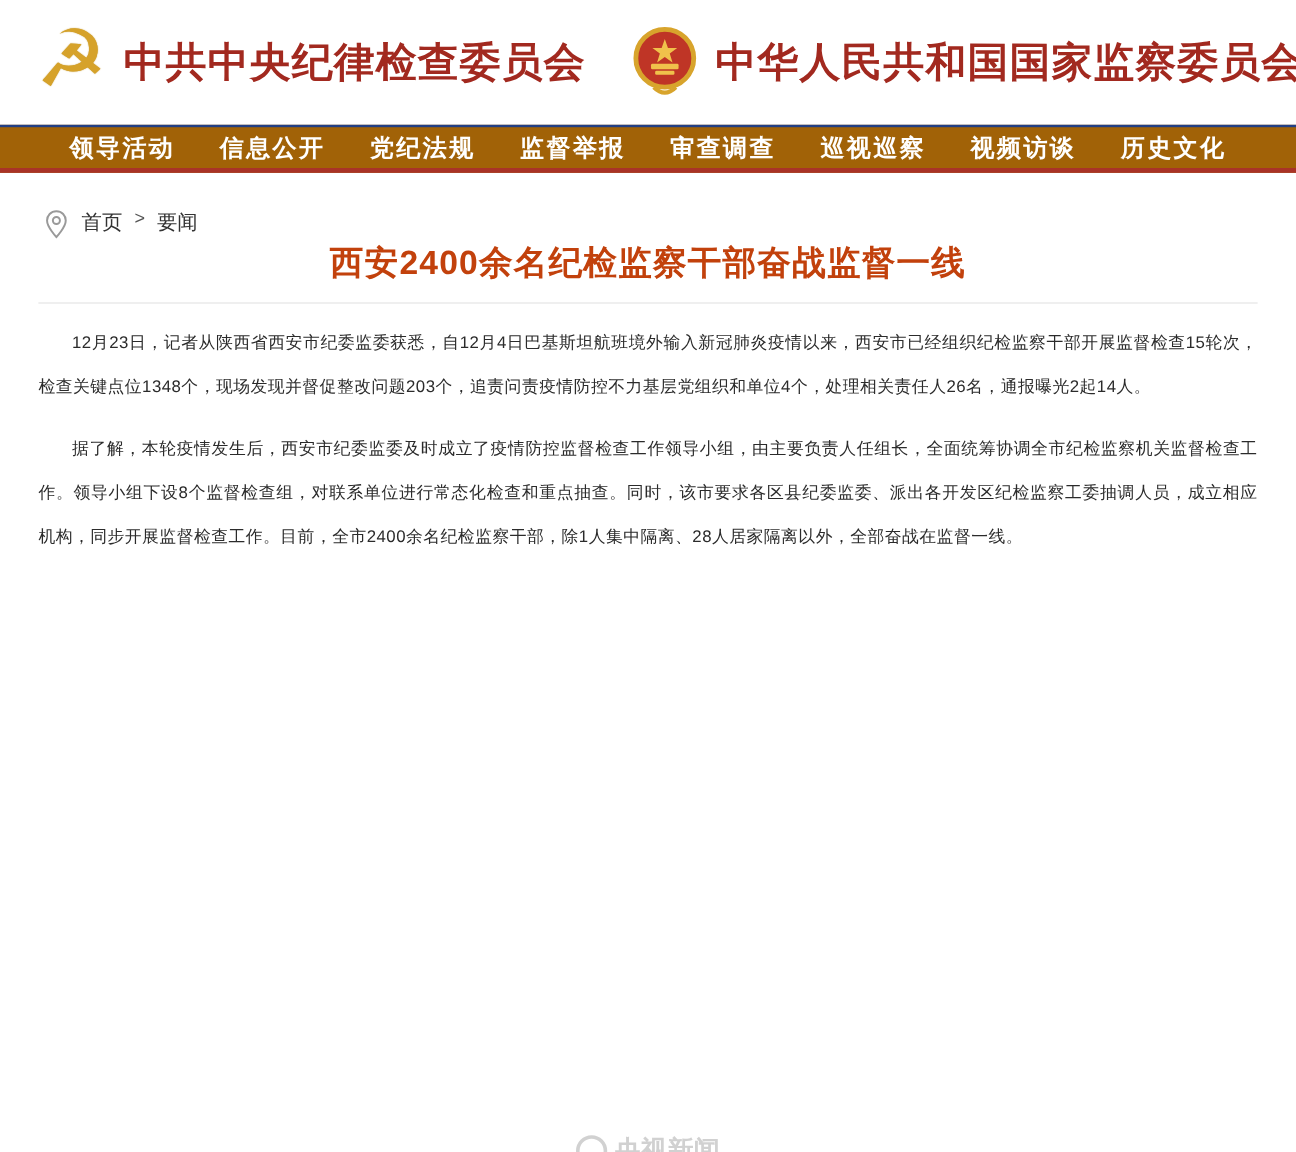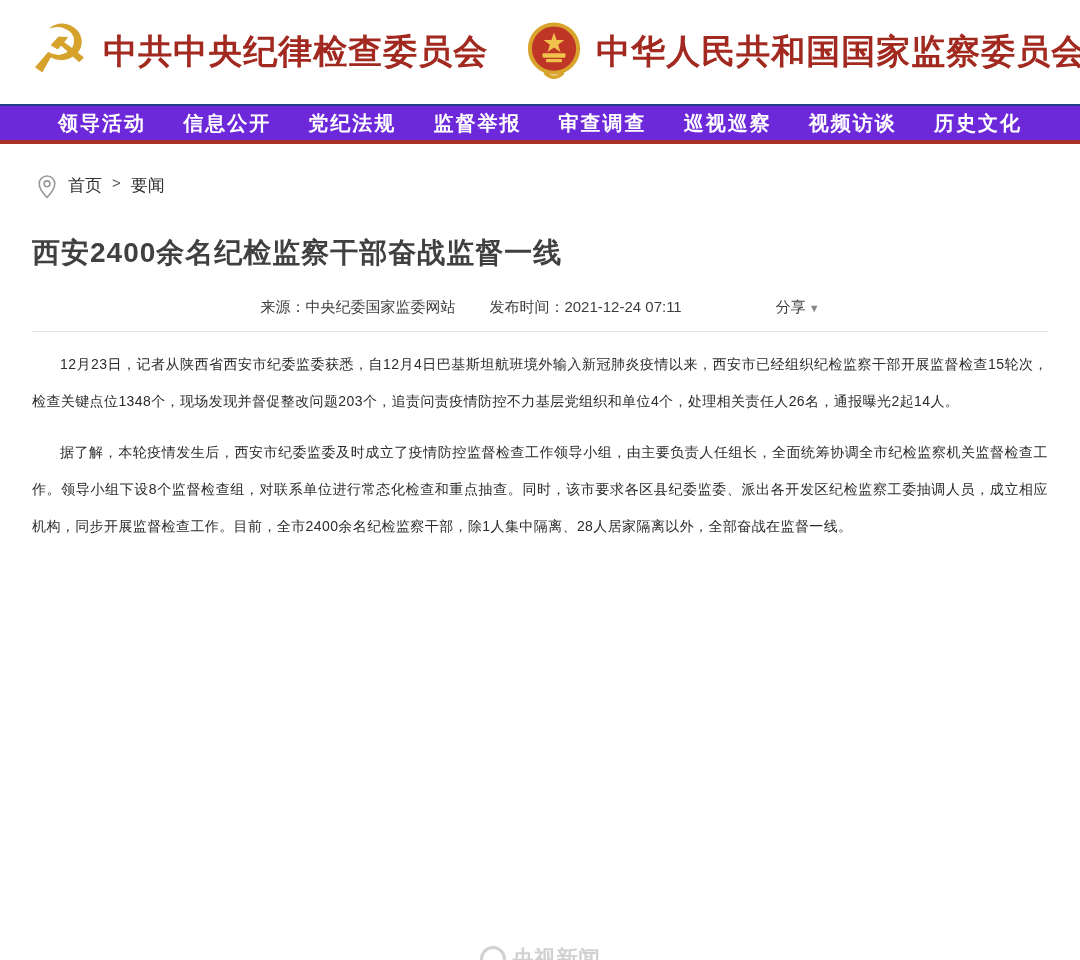--- a/index.html
+++ b/index.html
@@ -19,21 +19,21 @@
     font-size:66px; line-height:1; color:#d6a22a;
     text-shadow:0 0 1px #b8860b; transform:translateY(-3px);
   }
   .org-title {
     font-size:34px; font-weight:bold; color:#a2291f;
     letter-spacing:1px; white-space:nowrap;
   }
   .emblem-prc { width:56px; height:62px; }
   
   .main-nav {
-    height:40px; background:#6d28d9;
+    height:40px; background:#a16207;
     border-top:2px solid #223f85;
     border-bottom:4px solid #a93327;
     display:flex; align-items:center; justify-content:space-between;
     padding:0 58px;
   }
   .nav-item {
     color:#ffffff; font-size:20px; font-weight:bold;
     letter-spacing:2px; text-decoration:none; cursor:pointer;
     white-space:nowrap;
   }
@@ -41,22 +41,22 @@
   .breadcrumb {
     display:flex; gap:10px;
     padding:30px 0 0 36px; color:#444; font-size:17px;
   }
   .pin-icon { width:22px; height:26px; }
   .crumb { cursor:pointer; color:#333; }
   .crumb-sep { color:#555; font-size:15px; }
   
   .article { padding:0 32px; }
   .article-title {
-    margin-top:34px;
-    font-size:28px; font-weight:bold; color:#404040;
+    text-align:center; 
+    font-size:28px; font-weight:bold; color:#c2410c;
     letter-spacing:1px;
   }
   .article-meta {
     display:flex; justify-content:center; align-items:center;
     gap:34px; margin-top:26px; font-size:15px; color:#3d3d3d;
   }
   .meta-item { white-space:nowrap; }
   .share { margin-left:60px; cursor:pointer; color:#3d3d3d; }
   .share .caret { font-size:11px; color:#888; margin-left:3px; }
   .meta-divider {
@@ -121,27 +121,20 @@
     <circle cx="12" cy="10.5" r="3.2" fill="none" stroke="#9a9a9a" stroke-width="1.8"></circle>
   </svg>
   <span class="crumb">首页</span>
   <span class="crumb-sep">&gt;</span>
   <span class="crumb">要闻</span>
 </div>
 
 <main class="article">
   <h1 class="article-title">西安2400余名纪检监察干部奋战监督一线</h1>
 
-  <div class="article-meta">
-    <span class="meta-item">来源：中央纪委国家监委网站</span>
-    <span class="meta-item">发布时间：2021-12-24 07:11</span>
-    <span class="share">
-      <span>分享</span><span class="caret">▼</span>
-    </span>
-  </div>
 
   <hr class="meta-divider">
 
 
   <div class="article-body">
     <p>12月23日，记者从陕西省西安市纪委监委获悉，自12月4日巴基斯坦航班境外输入新冠肺炎疫情以来，西安市已经组织纪检监察干部开展监督检查15轮次，检查关键点位1348个，现场发现并督促整改问题203个，追责问责疫情防控不力基层党组织和单位4个，处理相关责任人26名，通报曝光2起14人。</p>
     <p>据了解，本轮疫情发生后，西安市纪委监委及时成立了疫情防控监督检查工作领导小组，由主要负责人任组长，全面统筹协调全市纪检监察机关监督检查工作。领导小组下设8个监督检查组，对联系单位进行常态化检查和重点抽查。同时，该市要求各区县纪委监委、派出各开发区纪检监察工委抽调人员，成立相应机构，同步开展监督检查工作。目前，全市2400余名纪检监察干部，除1人集中隔离、28人居家隔离以外，全部奋战在监督一线。</p>
 
   </div>
 </main>

